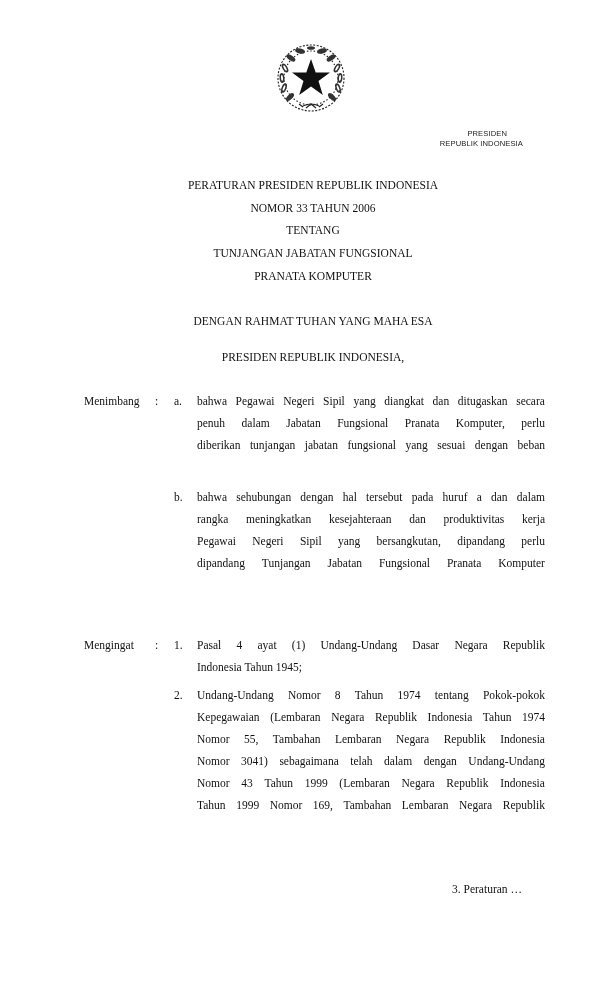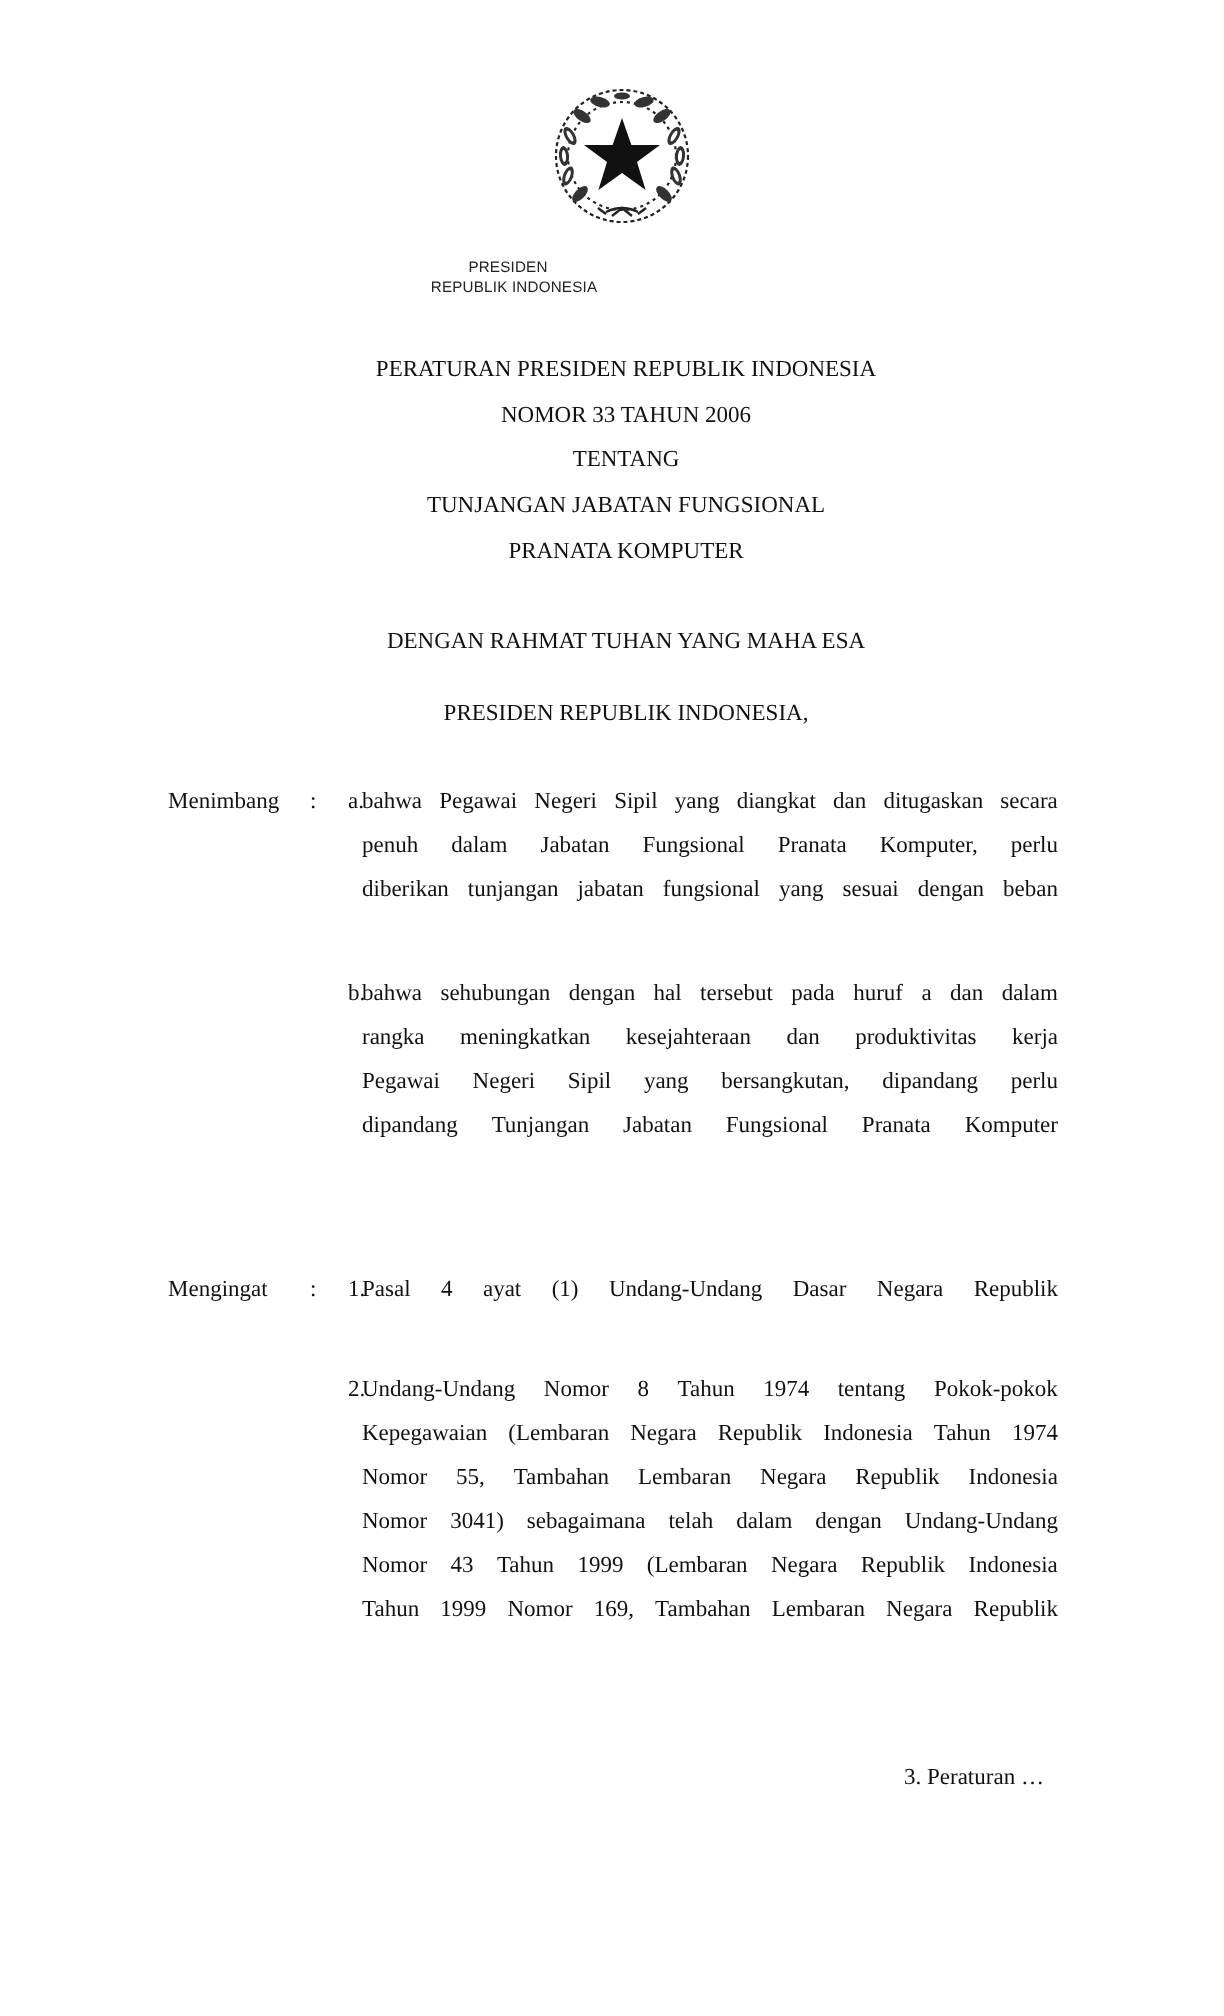--- a/index.html
+++ b/index.html
@@ -26,29 +26,29 @@
       position: absolute;
       left: 273px;
       top: 40px;
       width: 76px;
       height: 76px;
     }
     .emblem-caption {
       position: absolute;
       left: 0;
       width: 506px;
-      text-align: center;
+      text-align: right;
       font-family: "Liberation Sans", "DejaVu Sans", sans-serif;
       font-size: 7.6px;
       letter-spacing: 0.1px;
       color: #222;
       line-height: 10px;
     }
     .cap1 { top: 129px; left: 1px; }
-    .cap2 { top: 139px; left: 4px; }
+    .cap2 { top: 139px; left: 17px; }
 
     .center-line {
       position: absolute;
       left: 0;
       width: 626px;
       text-align: center;
       font-size: 11.5px;
       line-height: 14px;
       white-space: nowrap;
     }
@@ -57,21 +57,21 @@
       font-size: 11.5px;
       line-height: 14px;
       white-space: nowrap;
     }
     .label { left: 84px; }
     .colon { left: 155px; }
     .marker { left: 174px; }
     .marker-b { left: 174px; }
     .body-line {
       position: absolute;
-      left: 181px;
+      left: 197px;
       width: 348px;
       font-size: 11.5px;
       line-height: 14px;
       text-align: justify;
       text-align-last: justify;
       white-space: nowrap;
     }
     .body-line.last {
       text-align-last: left;
     }
@@ -245,20 +245,21 @@
         <span>Pasal</span>
         <span>4</span>
         <span>ayat</span>
         <span>(1)</span>
         <span>Undang-Undang</span>
         <span>Dasar</span>
         <span>Negara</span>
         <span>Republik</span>
       </span>
     </div>
+  <div class="body-line last" style="top:660px;">Indonesia Tahun 1945;</div>
 
   <div class="row marker" style="top:688px;">2.</div>
   <div class="body-line" style="top:688px;">
       <span class="j">
         <span>Undang-Undang</span>
         <span>Nomor</span>
         <span>8</span>
         <span>Tahun</span>
         <span>1974</span>
         <span>tentang</span>

